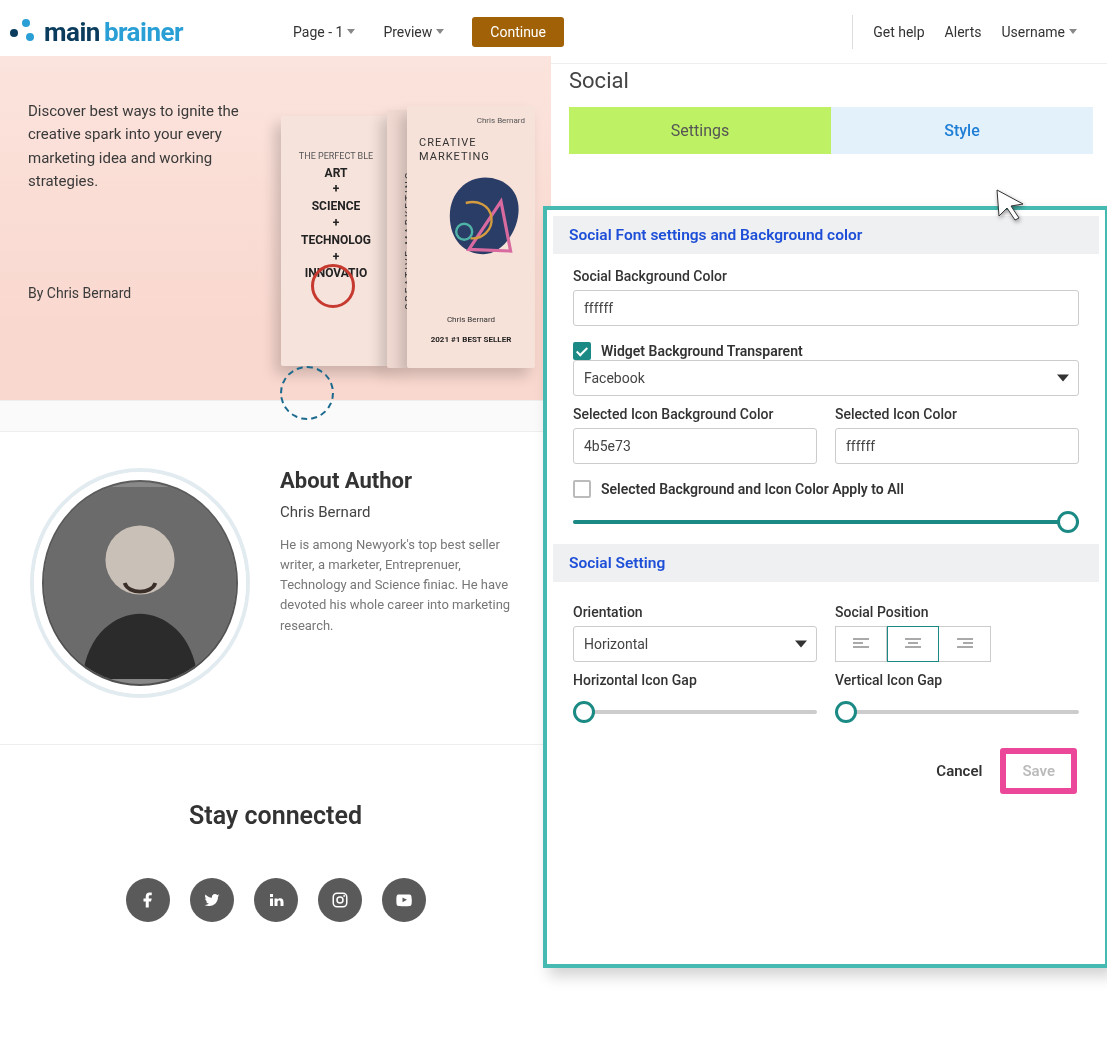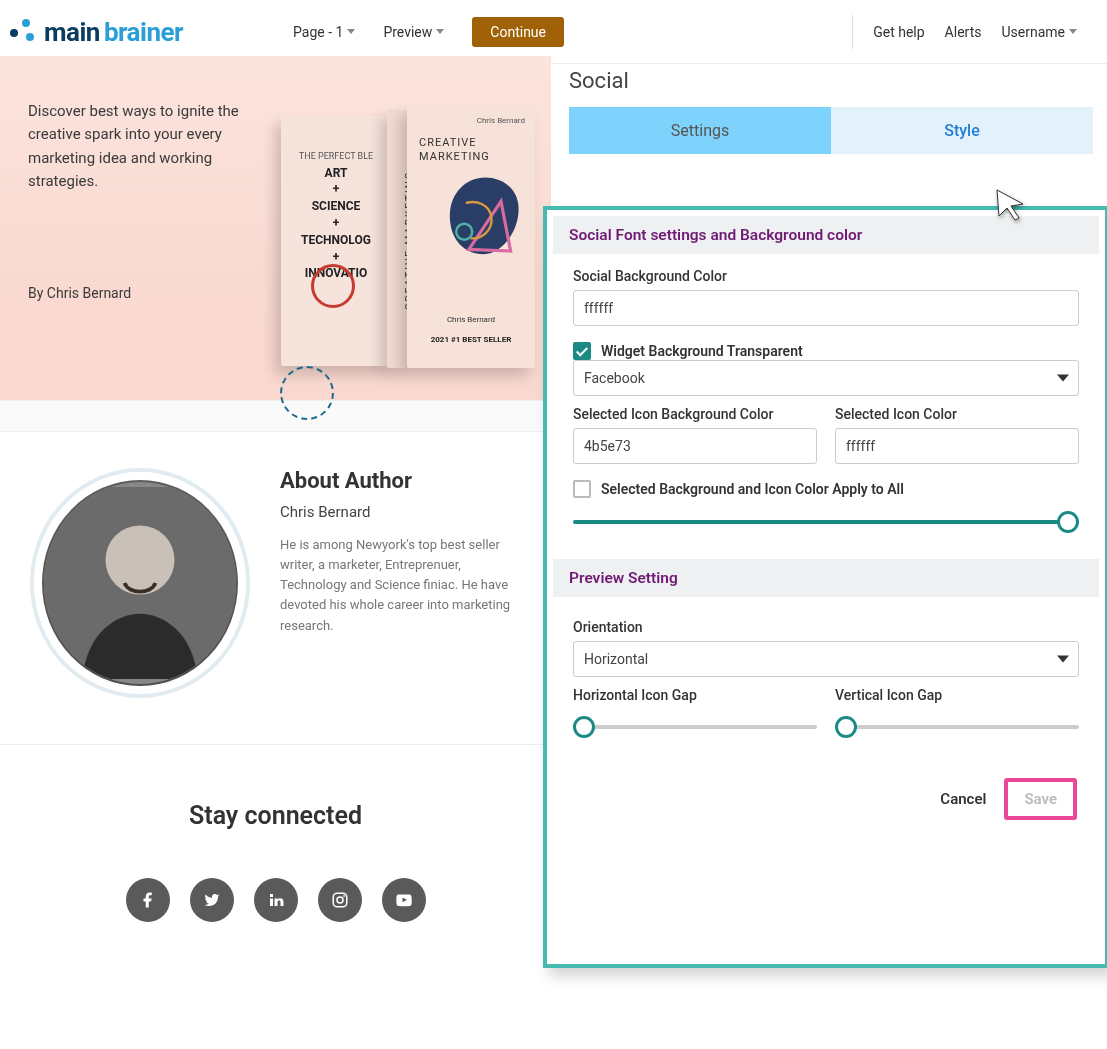--- a/index.html
+++ b/index.html
@@ -61,29 +61,29 @@
     .footer{padding:56px 0 0 0;text-align:center;}
     .footer h3{font-size:25px;color:#333;font-weight:600;margin-bottom:48px;}
     .social-row{display:flex;gap:20px;justify-content:center;}
     .s-icon{width:44px;height:44px;border-radius:50%;background:#5a5a5a;display:flex;align-items:center;justify-content:center;color:#fff;}
     .s-icon svg{width:18px;height:18px;fill:#fff;}
 
     
     .right-col{position:absolute;left:551px;top:56px;right:0;padding:12px 14px 0 18px;}
     .panel-title{font-size:22px;color:#444;margin-bottom:14px;}
     .tabs{display:flex;}
-    .tab{flex:1;text-align:center;padding:14px 0;font-size:16px;background:#7dd3fc;color:#555;cursor:pointer;}
+    .tab{flex:1;text-align:center;padding:14px 0;font-size:16px;background:#bef264;color:#555;cursor:pointer;}
     .tab.active{background:#e3f1fb;color:#1f7fd6;font-weight:500;}
     .cursor-arrow{position:absolute;top:130px;right:78px;z-index:30;}
     .cursor-arrow svg{filter:drop-shadow(1px 2px 2px rgba(0,0,0,.4));}
 
     .style-panel{border:4px solid #46bab0;background:#fff;position:absolute;top:150px;left:-8px;right:-2px;bottom:-860px;box-shadow:6px 8px 14px rgba(0,0,0,.18);height:762px;}
     .style-panel-inner{position:absolute;inset:6px;overflow:hidden;}
-    .sec-header{background:#eef0f1;color:#701a75;font-size:15.5px;font-weight:600;padding:10px 16px;}
-    .sec-body{padding:14px 20px 27px 20px;}
+    .sec-header{background:#eef0f1;color:#1d4ed8;font-size:15.5px;font-weight:600;padding:10px 16px;}
+    .sec-body{padding:14px 20px 12px 20px;}
     .label{font-size:14px;color:#333;font-weight:500;margin-bottom:6px;margin-top:10px;}
     .input{width:100%;border:1px solid #ccc;border-radius:3px;padding:9px 10px;font-size:14px;color:#444;}
     .row2{display:flex;gap:18px;}
     .row2>div{flex:1;}
     .chk{display:flex;align-items:center;gap:10px;margin-top:16px;}
     .chkbox{width:18px;height:18px;border:2px solid #1b8a85;border-radius:2px;display:flex;align-items:center;justify-content:center;cursor:pointer;}
     .chkbox.checked{background:#1b8a85;}
     .chkbox.checked::after{content:"";width:4px;height:9px;border:solid #fff;border-width:0 2px 2px 0;transform:rotate(45deg);margin-top:-2px;}
     .chkbox.unchecked{border-color:#bbb;}
     .chk-label{font-size:14px;font-weight:600;color:#333;}
@@ -95,21 +95,21 @@
     .slider-thumb{position:absolute;top:-1px;width:22px;height:22px;border:3px solid #1b8a85;background:#fff;border-radius:50%;cursor:pointer;}
 
     .pos-btns{display:flex;}
     .pos-btn{width:52px;height:36px;border:1px solid #ccc;display:flex;align-items:center;justify-content:center;cursor:pointer;}
     .pos-btn:not(:first-child){border-left:none;}
     .pos-btn.active{border:1px solid #1b8a85;position:relative;z-index:1;}
     .pos-btn svg{width:16px;height:12px;stroke:#555;fill:none;}
 
     .panel-actions{display:flex;justify-content:flex-end;gap:18px;padding:14px 22px;align-items:center;}
     .link-cancel{font-size:15px;font-weight:600;color:#333;cursor:pointer;}
-    .btn-save{border:4px solid #ec4899;background:#fff;color:#bbb;font-size:15px;font-weight:600;padding:8px 16px;border-radius:3px;cursor:default;}
+    .btn-save{border:6px solid #ec4899;background:#fff;color:#bbb;font-size:15px;font-weight:600;padding:8px 16px;border-radius:3px;cursor:default;}
   </style>
 </head>
 <body>
 
 <div class="topbar">
   <div class="logo">
     <div class="logo-dots">
         <span class="d1"></span>
         <span class="d2"></span>
         <span class="d3"></span>
@@ -269,28 +269,48 @@
           <div class="chkbox unchecked"></div>
           <div class="chk-label">Selected Background and Icon Color Apply to All</div>
         </div>
         <div class="slider">
           <div class="slider-track"></div>
           <div class="slider-fill" style="width:100%"></div>
           <div class="slider-thumb" style="left:calc(100% - 22px)"></div>
         </div>
       </div>
 
-      <div class="sec-header">Preview Setting</div>
+      <div class="sec-header">Social Setting</div>
       <div class="sec-body">
         <div class="row2">
           <div>
             <div class="label" style="margin-top:8px">Orientation</div>
             <div class="select">
               <input class="input" readonly="" value="Horizontal" style="">
               <div class="caret2"></div>
+            </div>
+          </div>
+          <div>
+            <div class="label" style="margin-top:8px">Social Position</div>
+            <div class="pos-btns">
+              <div class="pos-btn">
+                  <svg viewBox="0 0 16 12">
+                    <path d="M0 1h16M0 5h10M0 9h16M0 12" stroke="#555"></path>
+                  </svg>
+                </div>
+              <div class="pos-btn active">
+                  <svg viewBox="0 0 16 12">
+                    <path d="M0 1h16M3 5h10M0 9h16" stroke="#555"></path>
+                  </svg>
+                </div>
+              <div class="pos-btn">
+                  <svg viewBox="0 0 16 12">
+                    <path d="M0 1h16M6 5h10M0 9h16" stroke="#555"></path>
+                  </svg>
+                </div>
             </div>
           </div>
         </div>
         <div class="row2">
           <div>
             <div class="label">Horizontal Icon Gap</div>
             <div class="slider">
               <div class="slider-track"></div>
               <div class="slider-fill" style="width:0"></div>
               <div class="slider-thumb" style="left:0"></div>

